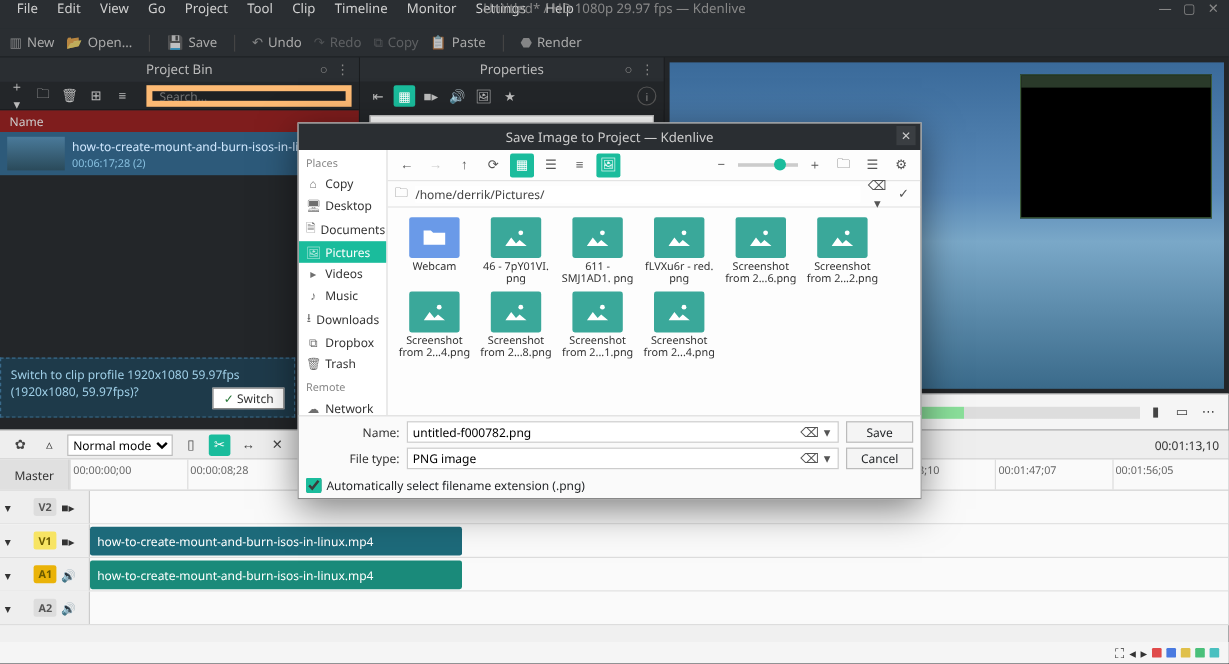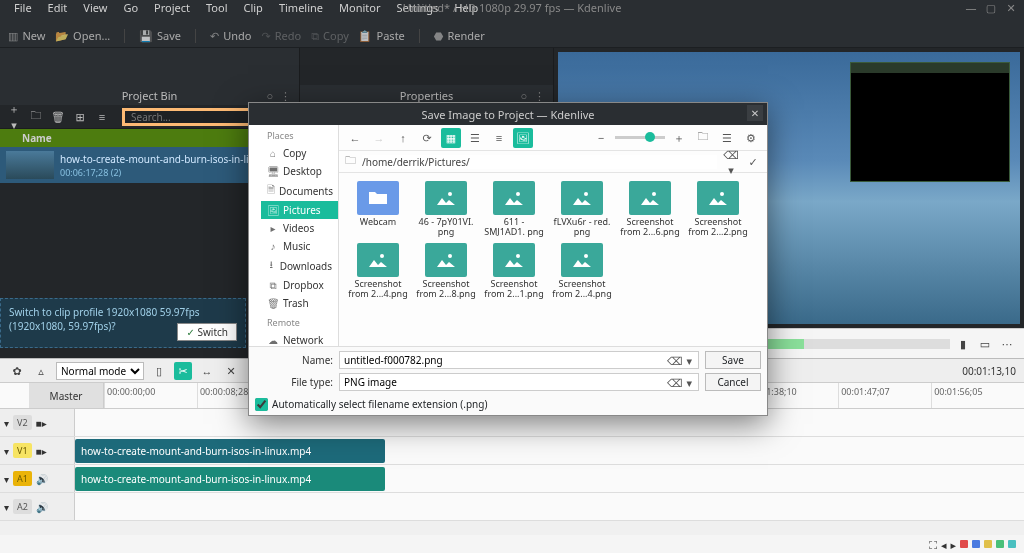--- a/index.html
+++ b/index.html
@@ -13,27 +13,27 @@
 .win-controls span { width:14px; text-align:center; cursor:pointer;}
 
 
 .toolbar { background: #2a2e32; height: 24px; display:flex; align-items:center; padding:0 8px; gap:10px; color:#aaa; border-bottom:1px solid #1c1f22;}
 .toolbar .tb { display:flex; align-items:center; gap:4px; cursor:pointer;}
 .toolbar .tb .ico { opacity:.7; }
 .sep { width:1px; height:14px; background:#444; margin:0 4px;}
 
 
 .main { display:flex; height: calc(100% - 48px - 195px); }
-.panel-title-row { background:#2a2e32; height:20px; display:flex; align-items:center; padding:0 6px; color:#bbb; justify-content:center; position:relative;margin-top:37px;}
+.panel-title-row { background:#2a2e32; height:20px; display:flex; align-items:center; padding:0 6px; color:#bbb; justify-content:center; position:relative;}
 .panel-title-row .dots { position:absolute; right:6px; color:#888; letter-spacing:2px;}
 .bin-toolbar { background:#232629; height:24px; display:flex; align-items:center; gap:6px; padding:0 6px; border-bottom:1px solid #1a1c1e;}
 .bin-toolbar .ico { color:#bbb; cursor:pointer; width:16px; text-align:center;}
-.search-box { flex:1; background:#1e2124; border:3px solid #fdba74; height:18px; color:#888; padding:0 6px; margin-left:6px; font-size:10px;}
+.search-box { flex:1; background:#1e2124; border:5px solid #fdba74; height:18px; color:#888; padding:0 6px; margin-left:6px; font-size:10px;}
 .bin-list { background:#232629; flex:1; }
-.bin-header { background:#4d7c0f; height:18px; padding:0 22px; color:#ccc; font-size:10px; display:flex; align-items:center;font-weight:bold;}
+.bin-header { background:#7f1d1d; height:18px; padding:0 8px; color:#ccc; font-size:10px; display:flex; align-items:center;}
 .clip-row { display:flex; align-items:center; padding:4px 6px; background:#2d5a7a; height:36px; gap:6px;}
 .clip-thumb { width:48px; height:28px; background:linear-gradient(#4a7a9a,#2a4a5a); }
 .clip-info { display:flex; flex-direction:column; }
 .clip-name { color:#d0e8ff; font-size:10px;}
 .clip-meta { color:#88c0e0; font-size:9px;}
 
 .left-col { width:300px; display:flex; flex-direction:column; border-right:1px solid #1a1c1e;}
 .mid-col { flex:1; display:flex; flex-direction:column; border-right:1px solid #1a1c1e; background:#232629;}
 .right-col { width:470px; background:#232629; display:flex; flex-direction:column;}
 
@@ -54,46 +54,46 @@
 .notice .switch-btn::before { content:"✓ "; color:#2a7a3a;}
 
 
 .timeline-wrap { position:absolute; left:0; bottom:0; width:100%; height:195px; background:#f0f0f0; color:#333; border-top:1px solid #bbb;}
 .tl-tools { height:24px; background:#eee; display:flex; align-items:center; gap:6px; padding:0 8px; border-bottom:1px solid #ccc;}
 .tl-tools .ico { width:18px;height:18px; display:flex;align-items:center;justify-content:center; cursor:pointer; color:#444;}
 .tl-tools .ico.active { background:#1abc9c; color:#fff; border-radius:2px;}
 .tl-tools select { background:#fff; border:1px solid #bbb; font-size:10px; height:18px;}
 .tl-time { margin-left:auto; font-size:10px; color:#333;}
 .tl-ruler { height:26px; background:#fafafa; display:flex; border-bottom:1px solid #ccc;}
-.tl-labels { width:75px; background:#eee; border-right:1px solid #ccc; display:flex;align-items:center;justify-content:center;margin-left:29px;}
+.tl-labels { width:58px; background:#eee; border-right:1px solid #ccc; display:flex;align-items:center;justify-content:center;}
 .tl-labels.master { background:#e0e0e0; font-size:10px;}
 .tl-ticks { flex:1; display:flex; position:relative;}
 .tick { flex:1; border-left:1px solid #ddd; font-size:9px; color:#666; padding-left:2px; padding-top:2px;}
 
 .track-row { height:28px; display:flex; border-bottom:1px solid #ddd; background:#fafafa;}
 .track-head { width:75px; background:#eee; border-right:1px solid #ccc; display:flex; align-items:center; gap:4px; padding:0 4px; color:#333; font-size:10px;}
-.track-head .badge { padding:1px 4px; border-radius:2px; font-weight:normal; font-size:9px;}
+.track-head .badge { padding:1px 4px; border-radius:2px; font-weight:bold; font-size:9px;margin-left:15px;}
 .track-head.v1 .badge { background:#f7e463; color:#6a5a00;}
 .track-head.a1 .badge { background:#eab308; color:#6a5a00;}
 .track-head.v2 .badge,.track-head.a2 .badge { background:#ddd; color:#555;}
 .track-body { flex:1; position:relative; }
 .clip-strip { position:absolute; left:0; top:2px; height:24px; border-radius:2px; padding:0 6px; display:flex; align-items:center; color:#fff; font-size:10px; overflow:hidden;}
 .clip-strip.video { background:#1d6a7a; width:310px;}
 .clip-strip.audio { background:#1a8a7a; width:310px;}
 
 .tl-foot { position:absolute; bottom:0; left:0; width:100%; height:18px; background:#f5f5f5; display:flex; align-items:center; justify-content:flex-end; gap:4px; padding:0 8px;}
 .tl-foot .dot { width:8px;height:8px; border-radius:1px;}
 .d-red{background:#e04a4a}.d-blu{background:#4a7ae0}.d-yel{background:#e0c04a}.d-grn{background:#4ac07a}.d-cya{background:#4ac0c0}
 
 
 .dialog { position:absolute; left:248px; top:102px; width:520px; height:314px; background:#fdfdfd; border:1px solid #888; box-shadow:0 8px 30px rgba(0,0,0,.5); display:flex; flex-direction:column; color:#232629;}
 .dlg-title { height:22px; background:#2a2e32; color:#ccc; display:flex; align-items:center; justify-content:center; position:relative; font-size:11px;}
 .dlg-title .close { position:absolute; right:4px; top:2px; width:16px;height:16px; background:#3a3e42; color:#ccc; display:flex;align-items:center;justify-content:center; cursor:pointer; font-size:10px;}
 .dlg-body { flex:1; display:flex; overflow:hidden;}
-.places { width:90px; background:#fff; border-right:1px solid #ddd; overflow:hidden; font-size:10px; color:#333;padding-left:12px;}
+.places { width:74px; background:#fff; border-right:1px solid #ddd; overflow:hidden; font-size:10px; color:#333;}
 .places .sec { color:#888; padding:4px 6px 2px; font-size:9px;}
 .places .pl { display:flex; align-items:center; gap:4px; padding:2px 6px; cursor:pointer;}
 .places .pl.sel { background:#1abc9c; color:#fff;}
 .places .pl .pi { width:12px; text-align:center; opacity:.7;}
 .files-area { flex:1; display:flex; flex-direction:column;}
 .fa-tools { height:26px; display:flex; align-items:center; gap:4px; padding:0 6px; border-bottom:1px solid #e4e4e4;}
 .fa-tools .ico { width:20px;height:20px; display:flex;align-items:center;justify-content:center; cursor:pointer; color:#555; border-radius:2px;}
 .fa-tools .ico.active { background:#1abc9c; color:#fff;}
 .fa-tools .gap { flex:1;}
 .fa-tools .slider { width:50px; height:3px; background:#ccc; position:relative;}

